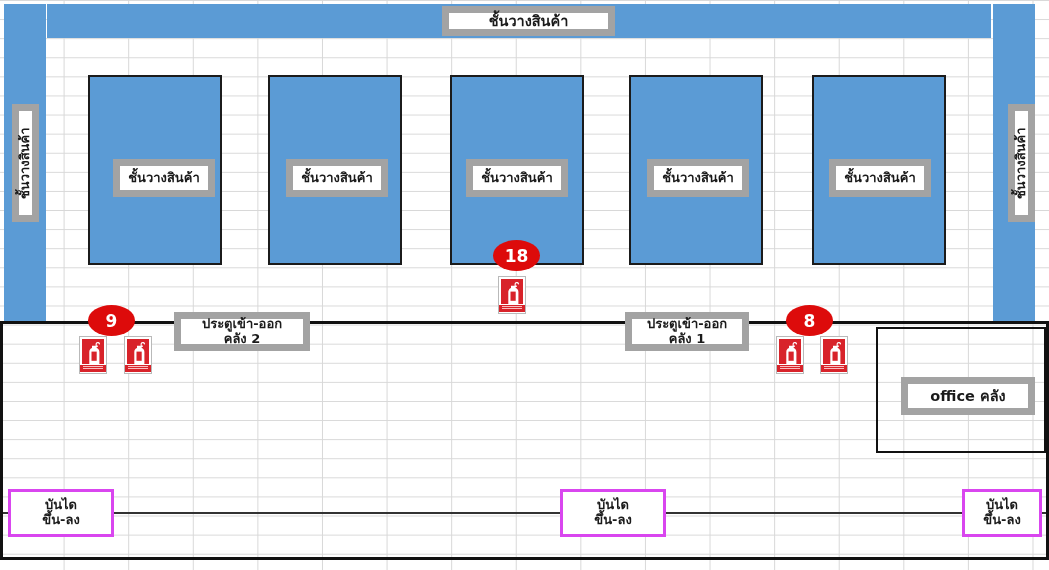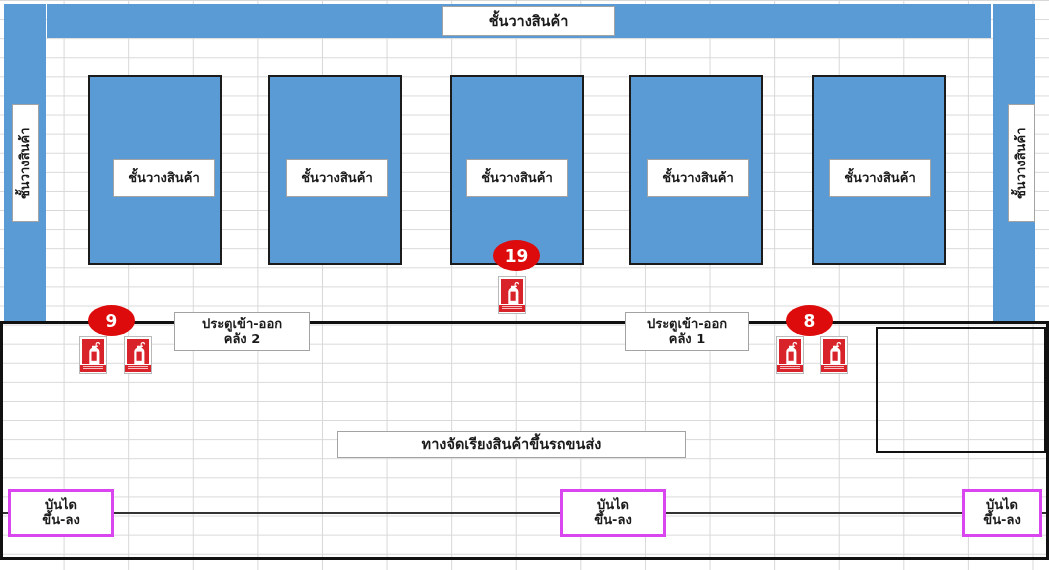--- a/index.html
+++ b/index.html
@@ -35,21 +35,21 @@
   }
   .blue.bordered {
     border: 2px solid #1b1b1b;
     box-sizing: border-box;
   }
 
   
   .plate {
     position: absolute;
     background: #ffffff;
-    border: 1px solid #a3a3a3;
+    border: 7px solid #a3a3a3;
     box-sizing: border-box;
     display: flex;
     align-items: center;
     justify-content: center;
     text-align: center;
     font-weight: bold;
     color: #1a1a1a;
     line-height: 1.12;
     white-space: pre-line;
   }
@@ -175,28 +175,28 @@
 
   <div class="wall-h" style="left:0px; top:557px; width:1049px;"></div>
 
   <div class="wall-v" style="left:0px; top:321px; width:3px; height:239px;"></div>
 
   <div class="wall-v" style="left:1046px; top:321px; width:3px; height:239px;"></div>
 
   <div class="line-h" style="left:3px; top:512px; width:1043px;"></div>
 
   <div class="room" style="left:876px; top:327px; width:170px; height:126px;"></div>
+  <div class="plate" style="left:901px; top:377px; width:134px; height:38px; font-size:14.5px;">office คลัง</div>
 
   <div class="plate" style="left:174px; top:312px; width:136px; height:39px; font-size:13px;">ประตูเข้า-ออก
 คลัง 2</div>
 
   <div class="plate" style="left:625px; top:312px; width:124px; height:39px; font-size:13px;">ประตูเข้า-ออก
 คลัง 1</div>
 
-  <div class="plate" style="left:337px; top:431px; width:349px; height:27px; font-size:14.5px;">ทางจัดเรียงสินค้าขึ้นรถขนส่ง</div>
 
   <div class="plate heavy" style="left:8px; top:489px; width:106px; height:48px; font-size:13px;">บันได
 ขึ้น-ลง</div>
 
   <div class="plate heavy" style="left:560px; top:489px; width:106px; height:48px; font-size:13px;">บันได
 ขึ้น-ลง</div>
 
   <div class="plate heavy" style="left:962px; top:489px; width:80px; height:48px; font-size:13px;">บันได
 ขึ้น-ลง</div>
 
@@ -221,21 +221,21 @@
         <path d="M13.6 5.2c0-1.5 1.2-2.3 2.6-2.1 1.3.2 2 1.1 1.8 2.1l-1 .2c.1-.6-.3-1.1-1-1.2-.8-.1-1.3.3-1.3 1.1v1.3h1.1v1.5h-1.1v.9c1.6.6 2.7 2.1 2.7 3.9v11.5c0 1.1-.9 2-2 2H9.3c-1.1 0-2-.9-2-2V13c0-1.8 1.1-3.3 2.7-3.9V6.7h3.6V5.2z" fill="#ffffff"></path>
         <rect x="9.5" y="12.6" width="5.2" height="9.2" fill="#D8232A"></rect>
       </svg>
     </span>
     <span class="fe-caption">
         <i></i>
         <i></i>
       </span>
   </div>
 
-  <div class="badge" style="left:493px; top:240px;">19</div>
+  <div class="badge" style="left:493px; top:240px;">18</div>
 
   <div class="fe-sign" style="left:498px; top:276px;">
     <span class="fe-inner">
       <svg width="24" height="34" viewBox="0 0 24 34" aria-hidden="true">
         <path d="M13.6 5.2c0-1.5 1.2-2.3 2.6-2.1 1.3.2 2 1.1 1.8 2.1l-1 .2c.1-.6-.3-1.1-1-1.2-.8-.1-1.3.3-1.3 1.1v1.3h1.1v1.5h-1.1v.9c1.6.6 2.7 2.1 2.7 3.9v11.5c0 1.1-.9 2-2 2H9.3c-1.1 0-2-.9-2-2V13c0-1.8 1.1-3.3 2.7-3.9V6.7h3.6V5.2z" fill="#ffffff"></path>
         <rect x="9.5" y="12.6" width="5.2" height="9.2" fill="#D8232A"></rect>
       </svg>
     </span>
     <span class="fe-caption">
         <i></i>

